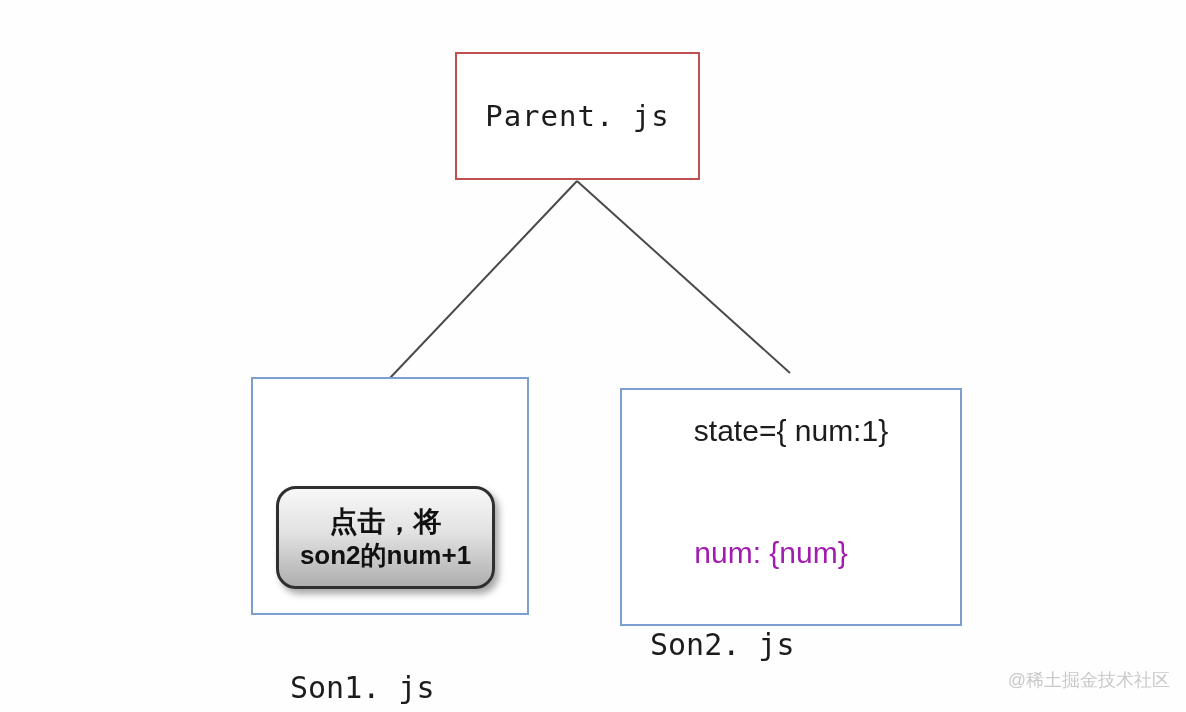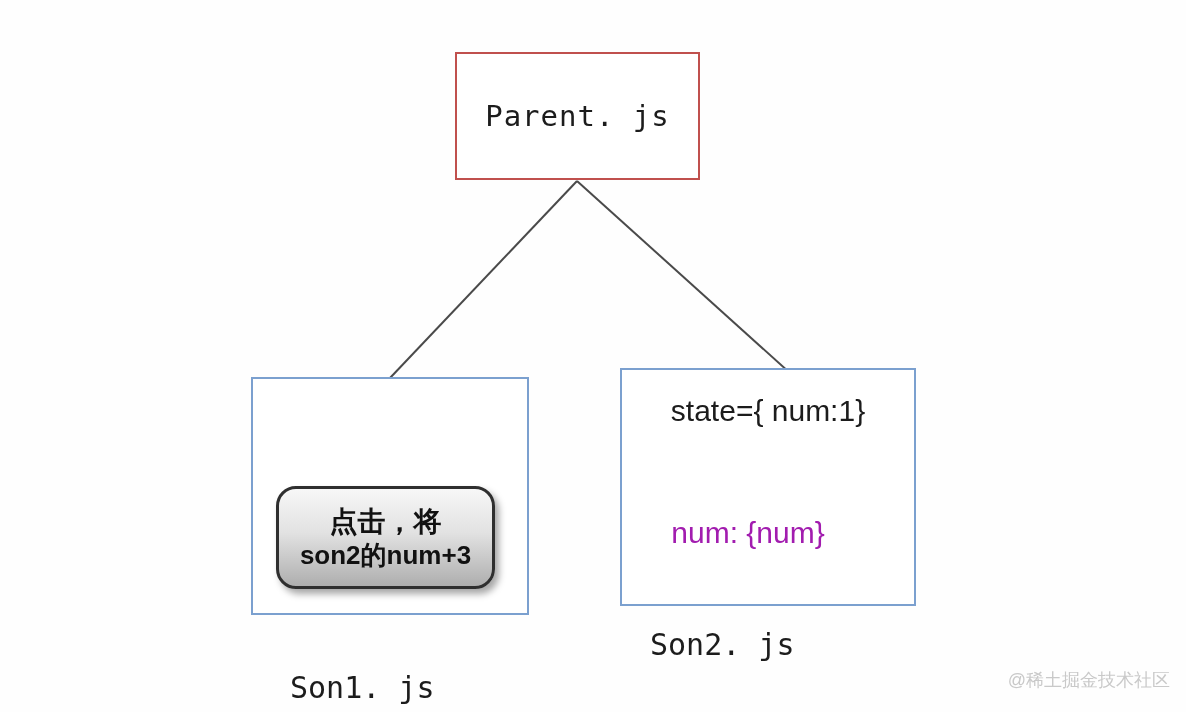--- a/index.html
+++ b/index.html
@@ -39,22 +39,22 @@
     font-size: 29px;
     color: #1c1c1c;
     letter-spacing: 1px;
   }
   .son1-box {
     left: 251px; top: 377px;
     width: 278px; height: 238px;
     border: 2px solid #7ba0cf;
   }
   .son2-box {
-    left: 620px; top: 368px;
-    width: 296px; height: 238px;
+    left: 620px; top: 388px;
+    width: 342px; height: 238px;
     border: 2px solid #7ba0cf;
   }
   .son2-state-line {
     position: absolute;
     left: 0; right: 0;
     top: 24px;
     text-align: center;
     font-size: 30px;
     color: #1c1c1c;
     font-family: "Liberation Sans", sans-serif;
@@ -128,21 +128,21 @@
   </svg>
 
   <div class="node-box parent-box">
     <span class="parent-title">Parent. js</span>
   </div>
 
   <div class="node-box son1-box"></div>
 
   <button class="increment-button">
     <span class="btn-line1">点击，将</span>
-    <span class="btn-line2">son2的num+3</span>
+    <span class="btn-line2">son2的num+1</span>
   </button>
 
   <div class="node-box son2-box">
     <div class="son2-state-line">state={ num:1}</div>
     <div class="son2-num-line">num: {num}</div>
   </div>
 
   <div class="node-caption son1-caption">Son1. js</div>
 
   <div class="node-caption son2-caption">Son2. js</div>

